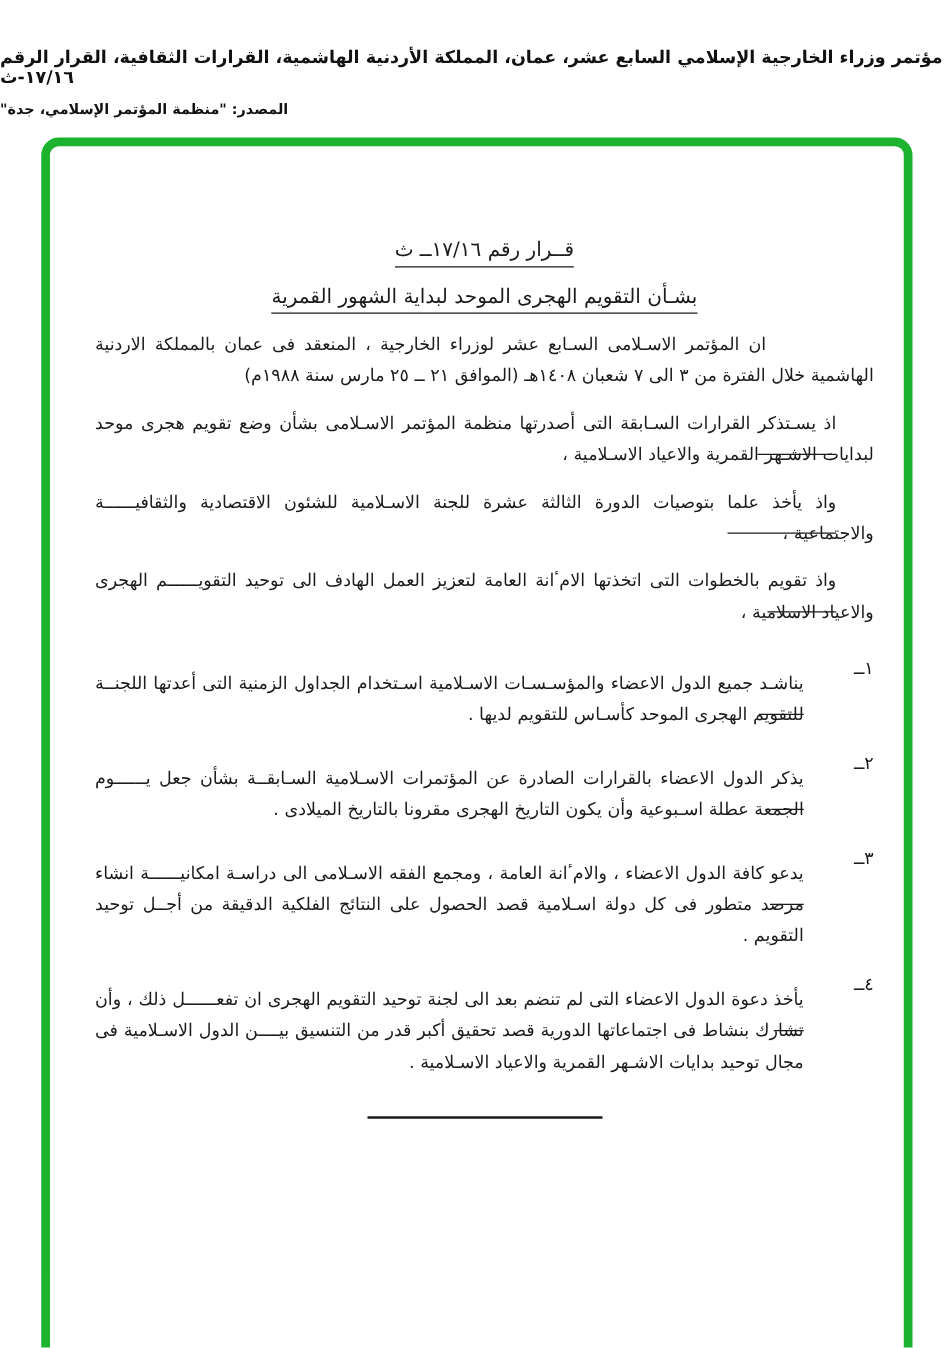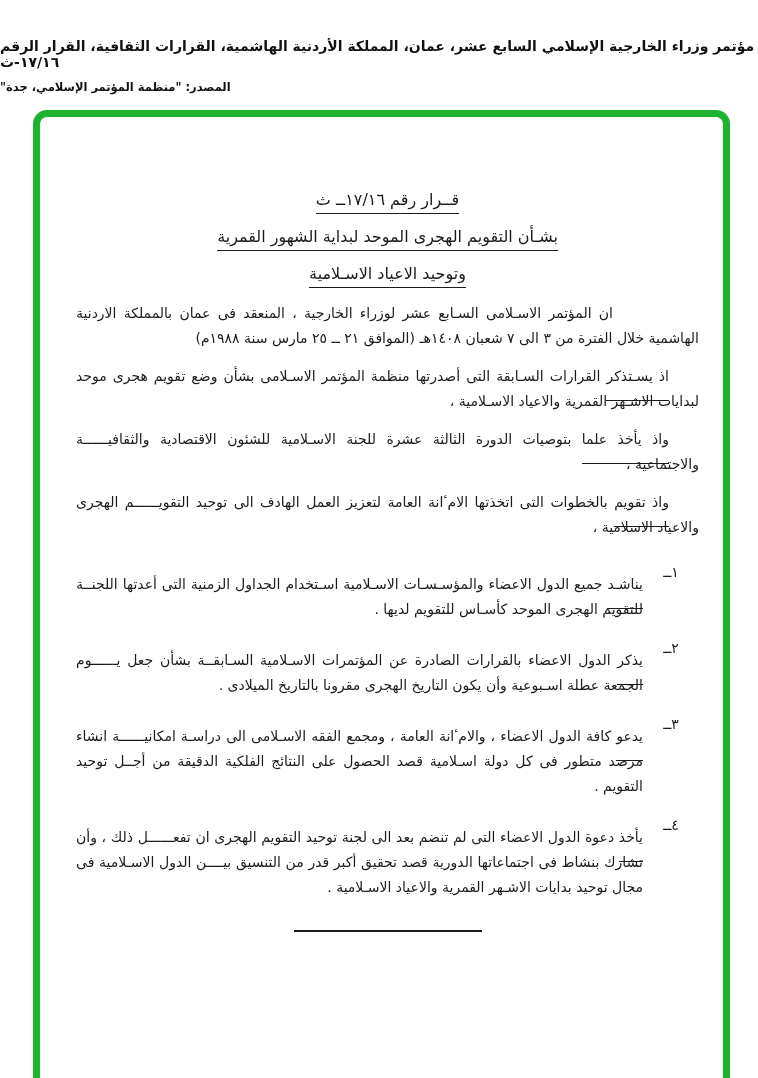--- a/index.html
+++ b/index.html
@@ -93,21 +93,21 @@
   .items { margin-top: 20px; }
   .item-row {
     display: flex;
     direction: rtl;
     margin-bottom: 14px;
   }
   .item-num {
     flex: 0 0 56px;
     font-size: 14px;
     line-height: 25px;
-    text-align: center;
+    text-align: right;
   }
   .item-text {
     flex: 1 1 auto;
     font-size: 14px;
     line-height: 25px;
     text-align: justify;
     margin-top: 12px;
   }
 
   
@@ -125,21 +125,20 @@
   <div class="line1">مؤتمر وزراء الخارجية الإسلامي السابع عشر، عمان، المملكة الأردنية الهاشمية، القرارات الثقافية، القرار الرقم ١٧/١٦-ث</div>
   <div class="line2">المصدر:  "منظمة المؤتمر الإسلامي، جدة"</div>
 </div>
 
 <div class="doc-frame">
   <div class="doc-content">
 
     <div class="res-title">
       <div class="t-line"><span>قــرار رقم ١٧/١٦ــ ث</span></div>
       <div class="t-line"><span>بشـأن التقويم الهجرى الموحد لبداية الشهور القمرية</span></div>
-      <div class="t-line"><span>وتوحيد الاعياد الاسـلامية</span></div>
     </div>
 
     <p class="para indent-wide"><span>ان المؤتمر الاسـلامى السـابع عشر لوزراء الخارجية ،   المنعقد فى عمان بالمملكة الاردنية الهاشمية خلال الفترة من ٣ الى ٧ شعبان ١٤٠٨هـ (الموافق ٢١ ــ ٢٥ مارس سنة ١٩٨٨م)</span></p>
 
     <p class="para indent-std"><span class="lead-underline">اذ يسـتذكر</span> <span>القرارات السـابقة التى أصدرتها منظمة المؤتمر الاسـلامى بشأن وضع تقويم هجرى موحد لبدايات الاشـهر القمرية والاعياد الاسـلامية ،</span></p>
 
     <p class="para indent-std"><span class="lead-underline">واذ يأخذ علما</span> <span>بتوصيات الدورة الثالثة عشرة للجنة الاسـلامية للشئون الاقتصادية والثقافيــــــة والاجتماعية ،</span></p>
 
 
     <p class="para indent-std"><span class="lead-underline">واذ تقويم</span> <span>بالخطوات التى اتخذتها الامٴانة العامة لتعزيز العمل الهادف الى توحيد التقويــــــم الهجرى والاعياد الاسلامية ،</span></p>

